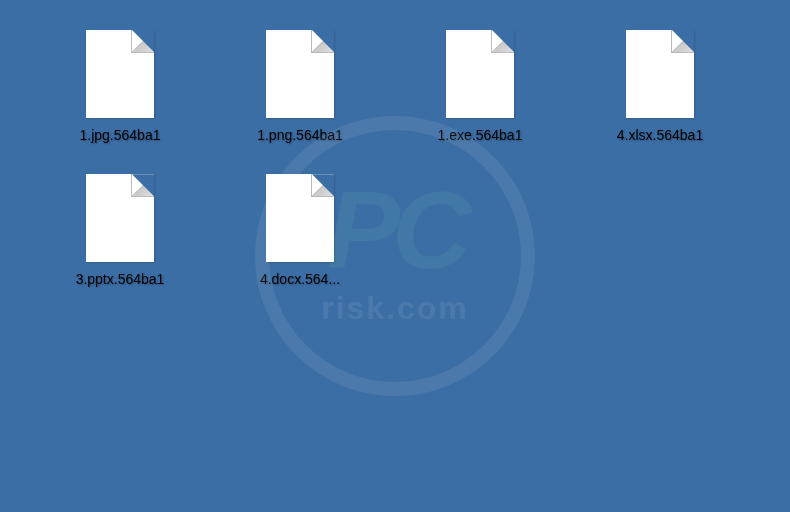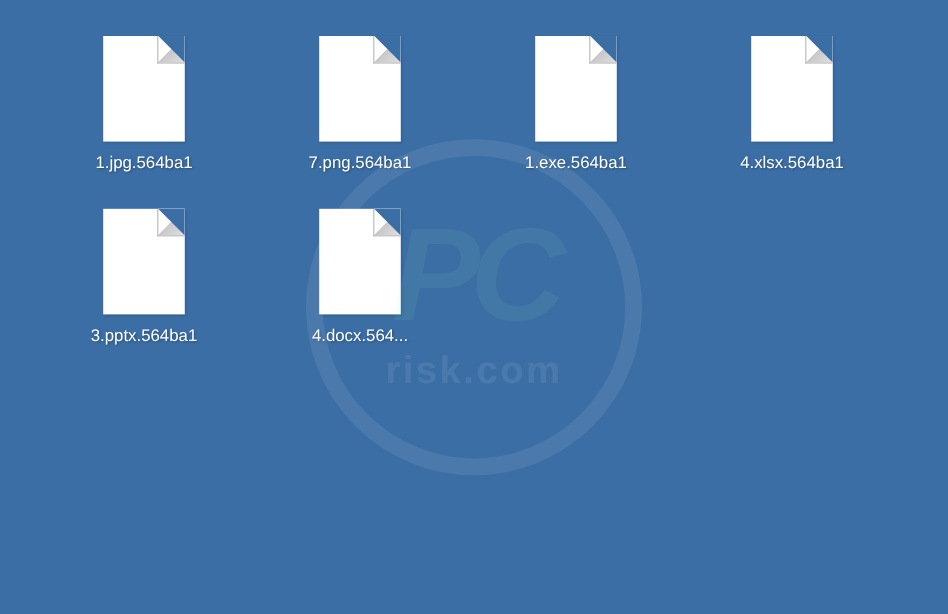--- a/index.html
+++ b/index.html
@@ -107,21 +107,21 @@
       width: 80%;
       height: 2px;
       background: #b8b8b8;
     }
     .txt-line:first-child {
       width: 60%;
       margin-left: -20%;
     }
     .file-label {
       text-align: center;
-      color: #ffffff;
+      color: #000000;
       font-size: 14px;
       line-height: 1.3;
       word-break: break-all;
       max-width: 140px;
       text-shadow: 1px 1px 2px rgba(0,0,0,0.3);
     }
     .watermark {
       position: absolute;
       top: 50%;
       left: 50%;
@@ -165,21 +165,21 @@
     <div class="file-icon">
       <div class="file-icon-blank"></div>
     </div>
     <div class="file-label">1.jpg.564ba1</div>
   </div>
 
   <div class="file-item">
     <div class="file-icon">
       <div class="file-icon-blank"></div>
     </div>
-    <div class="file-label">7.png.564ba1</div>
+    <div class="file-label">1.png.564ba1</div>
   </div>
 
   <div class="file-item">
     <div class="file-icon">
       <div class="file-icon-blank"></div>
     </div>
     <div class="file-label">1.exe.564ba1</div>
   </div>
 
   <div class="file-item">

